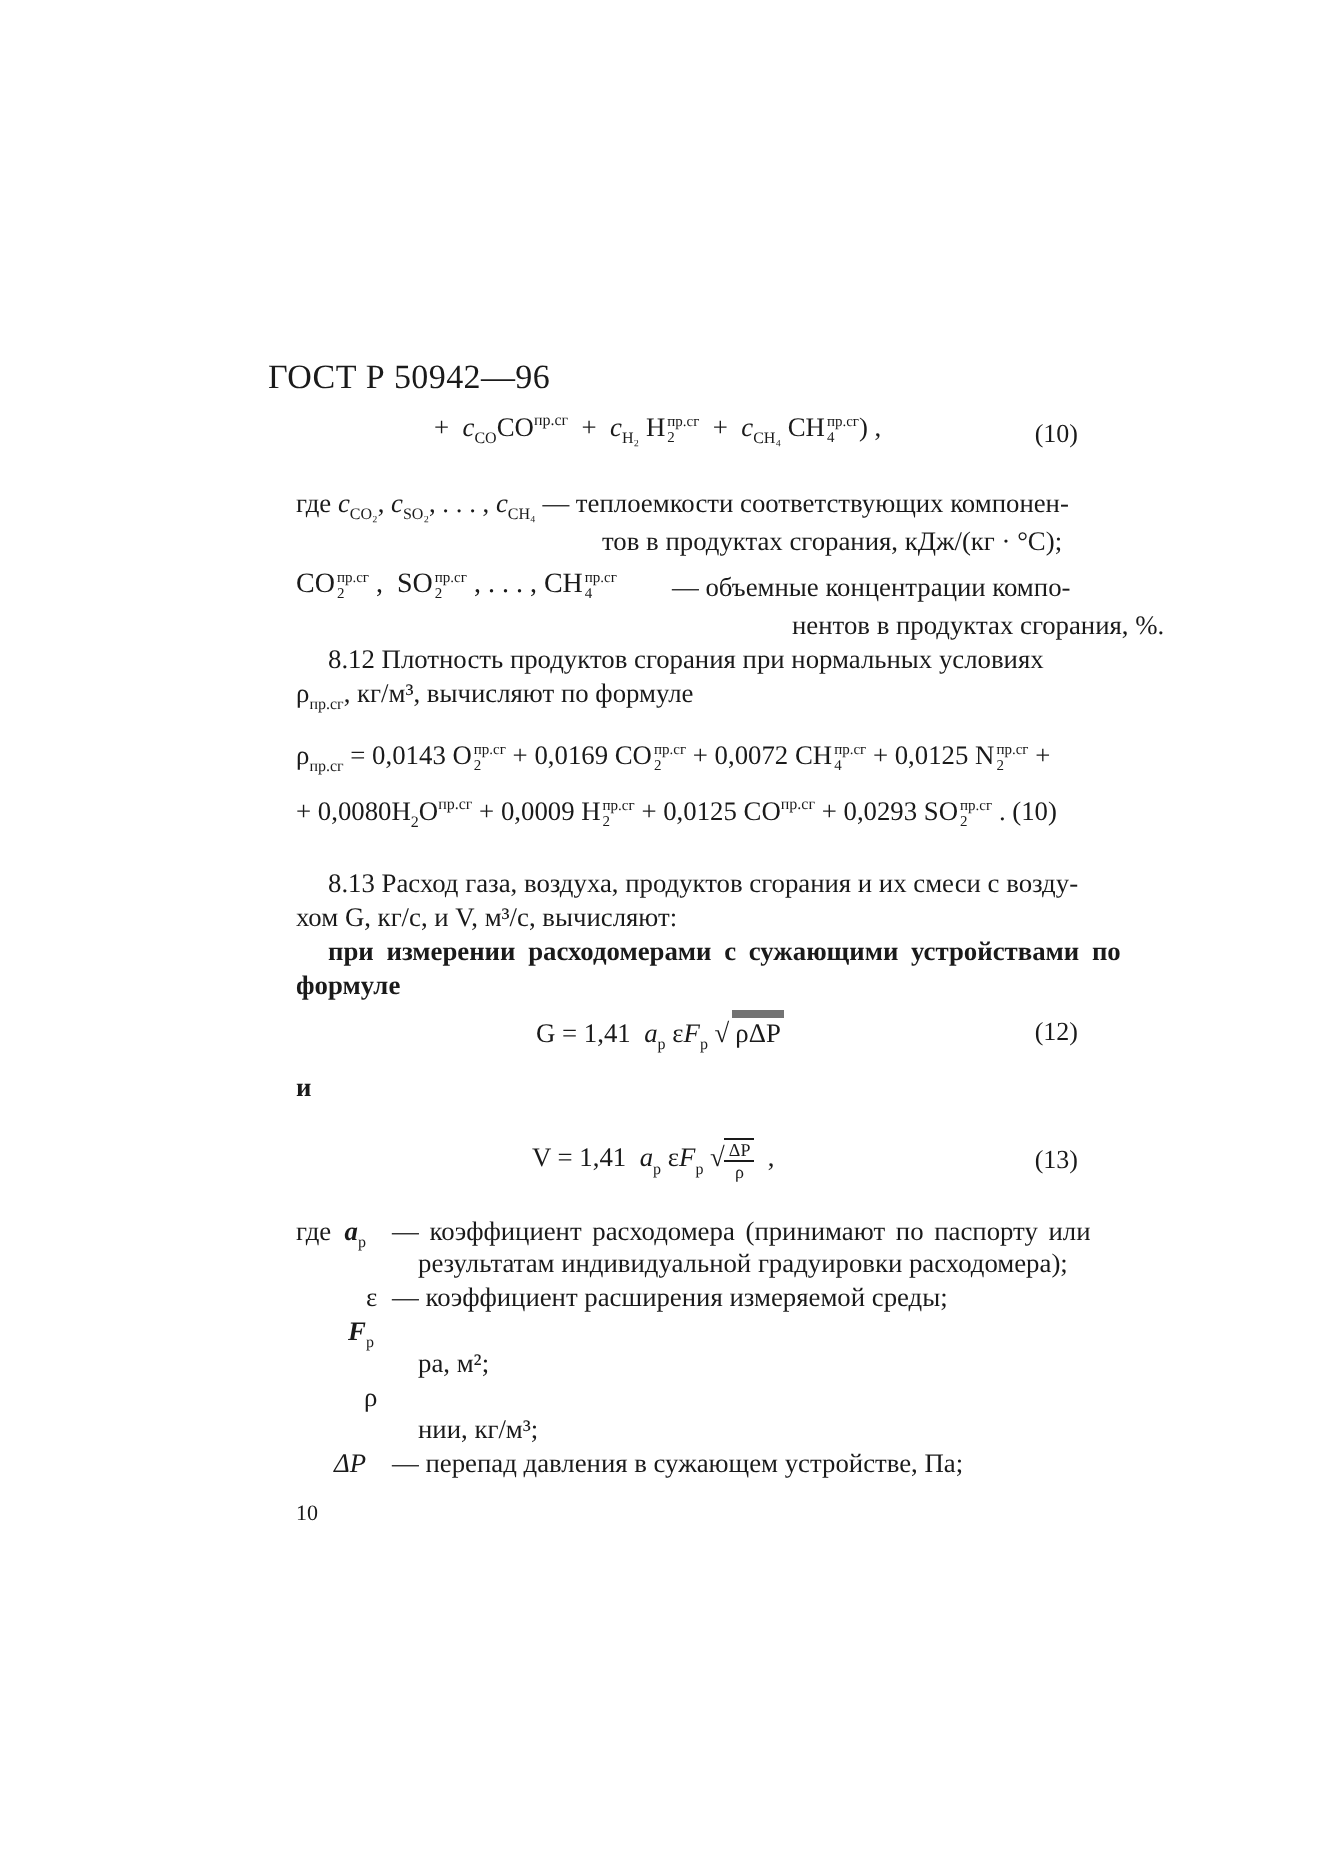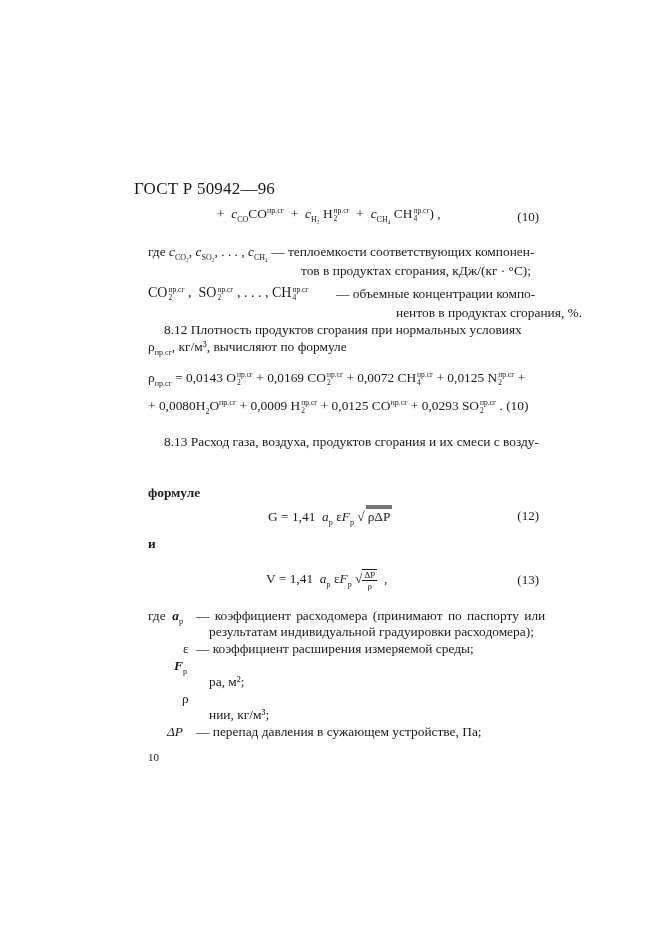--- a/index.html
+++ b/index.html
@@ -56,20 +56,22 @@
   </div>
 
   <div class="abs t" style="left:148px; top:370px;">
     <span>ρ</span><sub>пр.сг</sub><span> = 0,0143 O</span><span class="ss"><span>пр.сг</span><span>2</span></span><span> + 0,0169 CO</span><span class="ss"><span>пр.сг</span><span>2</span></span><span> + 0,0072 CH</span><span class="ss"><span>пр.сг</span><span>4</span></span><span> + 0,0125 N</span><span class="ss"><span>пр.сг</span><span>2</span></span><span> +</span>
   </div>
   <div class="abs t" style="left:148px; top:398px;">
     <span>+ 0,0080H</span><sub>2</sub><span>O</span><sup>пр.сг</sup><span> + 0,0009 H</span><span class="ss"><span>пр.сг</span><span>2</span></span><span>  + 0,0125 CO</span><sup>пр.сг</sup><span> + 0,0293 SO</span><span class="ss"><span>пр.сг</span><span>2</span></span><span> . (10)</span>
   </div>
 
   <div class="abs t" style="left:164px; top:434px;">8.13 Расход газа, воздуха, продуктов сгорания и их смеси с возду-</div>
+  <div class="abs t" style="left:148px; top:451px;">хом G, кг/с, и V, м³/с, вычисляют:</div>
+  <div class="abs t" style="left:164px; top:468px; font-weight:bold; word-spacing:3px;">при измерении расходомерами с сужающими устройствами по</div>
   <div class="abs t" style="left:148px; top:485px; font-weight:bold;">формуле</div>
 
   <div class="abs t" style="left:268px; top:505px;">
     <span>G = 1,41</span>&nbsp; <i class="v">a</i><sub>р</sub>&nbsp;<span>ε</span><i class="v">F</i><sub>р</sub>&nbsp;<span>√</span><span class="sqrt">ρΔP</span>
   </div>
   <div class="eqnum" style="top:508px;">(12)</div>
 
   <div class="abs t" style="left:148px; top:536px; font-weight:bold;">и</div>
 
   <div class="abs t" style="left:266px; top:569px;">

